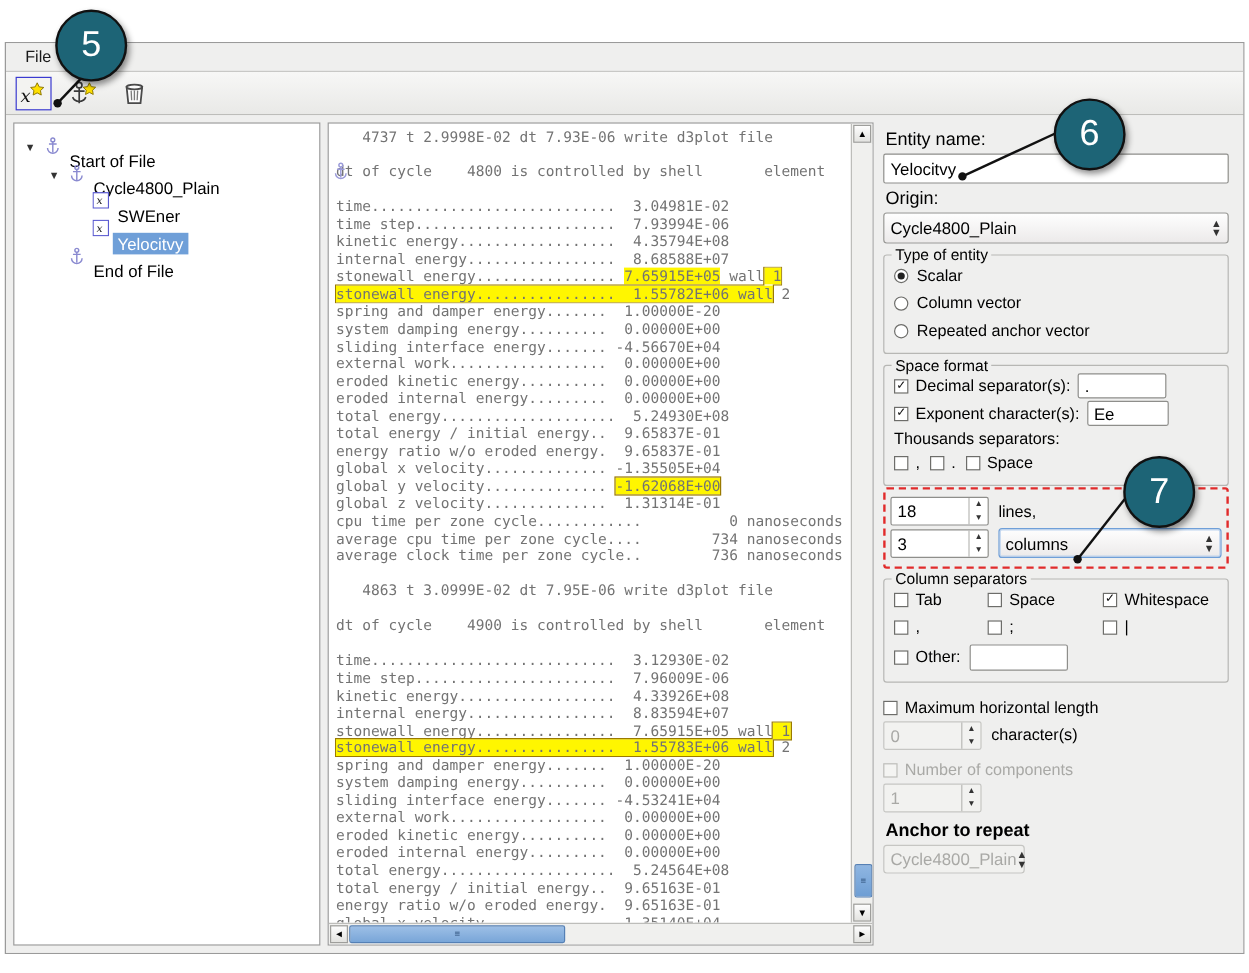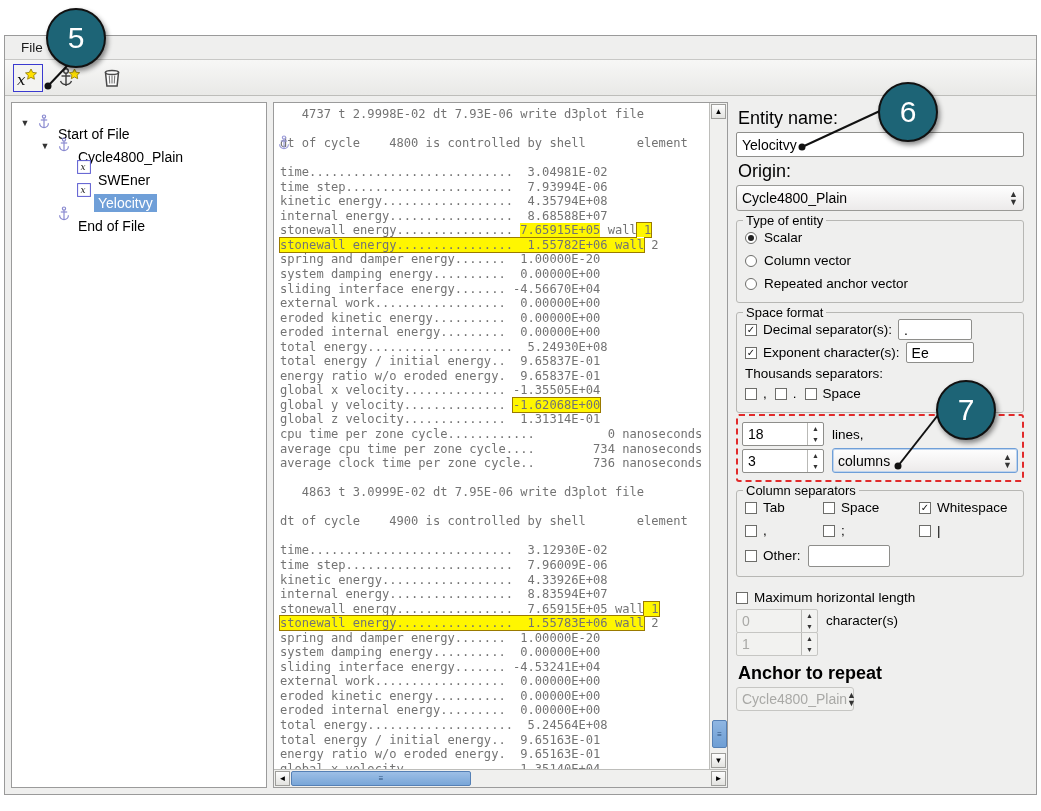--- a/index.html
+++ b/index.html
@@ -39,21 +39,21 @@
   
   .vsb{width:17px;background:#f0f0ee;border-left:1px solid #bdbdba;display:flex;flex-direction:column;align-items:center;justify-content:space-between;}
   .sb-arrow{width:15px;height:15px;border:1px solid #9e9e9b;background:linear-gradient(#fdfdfd,#e3e3e0);display:flex;align-items:center;justify-content:center;font-size:8px;box-sizing:border-box;margin:1px;}
   .vthumb{width:13px;height:26px;background:linear-gradient(#8fb6e2,#6e9ed4);border:1px solid #5580b5;border-radius:2px;position:absolute;left:2px;top:600px;display:flex;align-items:center;justify-content:center;color:#2a4d78;font-size:8px;}
   #vsb-track{position:relative;flex:1;width:17px;background:#f0f0ee;}
   .hsb{height:17px;background:#f0f0ee;border-top:1px solid #bdbdba;display:flex;align-items:center;position:relative;}
   .hthumb{position:absolute;left:17px;width:178px;height:13px;top:1px;background:linear-gradient(#9dbfe6,#79a6d8);border:1px solid #5580b5;border-radius:2px;display:flex;align-items:center;justify-content:center;color:#2a4d78;font-size:8px;}
 
   
   #panel{width:296px;box-sizing:border-box;padding:2px 6px 0 2px;overflow:hidden;position:relative;}
-  .p-label{font-size:18px;margin:4px 0 3px 2px;}
+  .p-label{font-size:15px;margin:4px 0 3px 2px;}
   .tfield{width:100%;height:25px;border:1px solid #8e8e8b;background:#fff;box-sizing:border-box;font-size:14px;padding:2px 5px;display:flex;align-items:center;border-radius:2px;}
   .combo{width:100%;height:26px;border:1px solid #9a9a97;background:linear-gradient(#fefefe,#eceaea);box-sizing:border-box;font-size:14px;padding:2px 5px;display:flex;align-items:center;justify-content:space-between;border-radius:3px;}
   .combo .cglyph{font-size:9px;line-height:8px;text-align:center;color:#333;}
   .group{border:1px solid #b7b7b4;border-radius:3px;margin-top:9px;padding:5px 8px 7px;position:relative;}
   .group > .gtitle{position:absolute;top:-8px;left:6px;background:#efefee;padding:0 3px;font-size:13px;}
   .radio-row{display:flex;align-items:center;height:23px;font-size:13.5px;}
   .radio{width:12px;height:12px;border:1px solid #6d6d6a;border-radius:50%;background:#fff;margin-right:7px;display:flex;align-items:center;justify-content:center;box-sizing:border-box;}
   .radio.on::after{content:"";width:6px;height:6px;border-radius:50%;background:#222;}
   .cb{width:12px;height:12px;border:1px solid #6d6d6a;background:#fff;margin-right:6px;display:inline-flex;align-items:center;justify-content:center;box-sizing:border-box;font-size:10px;line-height:10px;color:#111;vertical-align:-2px;}
   .cb.dim{border-color:#bcbcb9;color:#bcbcb9;background:#f4f4f2;}
@@ -390,20 +390,24 @@
         <span class="spin dim" style="width:82px;">
           <span class="sv">0</span>
           <span class="sbtns">
               <div>▲</div>
               <div>▼</div>
             </span>
         </span>
         <span style="margin-left:8px;font-size:13.5px;">character(s)</span>
       </div>
 
+      <div class="cbrow" style="margin-top:6px;">
+        <span class="cb dim"></span>
+        <span style="color:#a9a9a6;">Number of components</span>
+      </div>
       <div class="cbrow">
         <span class="spin dim" style="width:82px;">
           <span class="sv">1</span>
           <span class="sbtns">
               <div>▲</div>
               <div>▼</div>
             </span>
         </span>
       </div>
 

